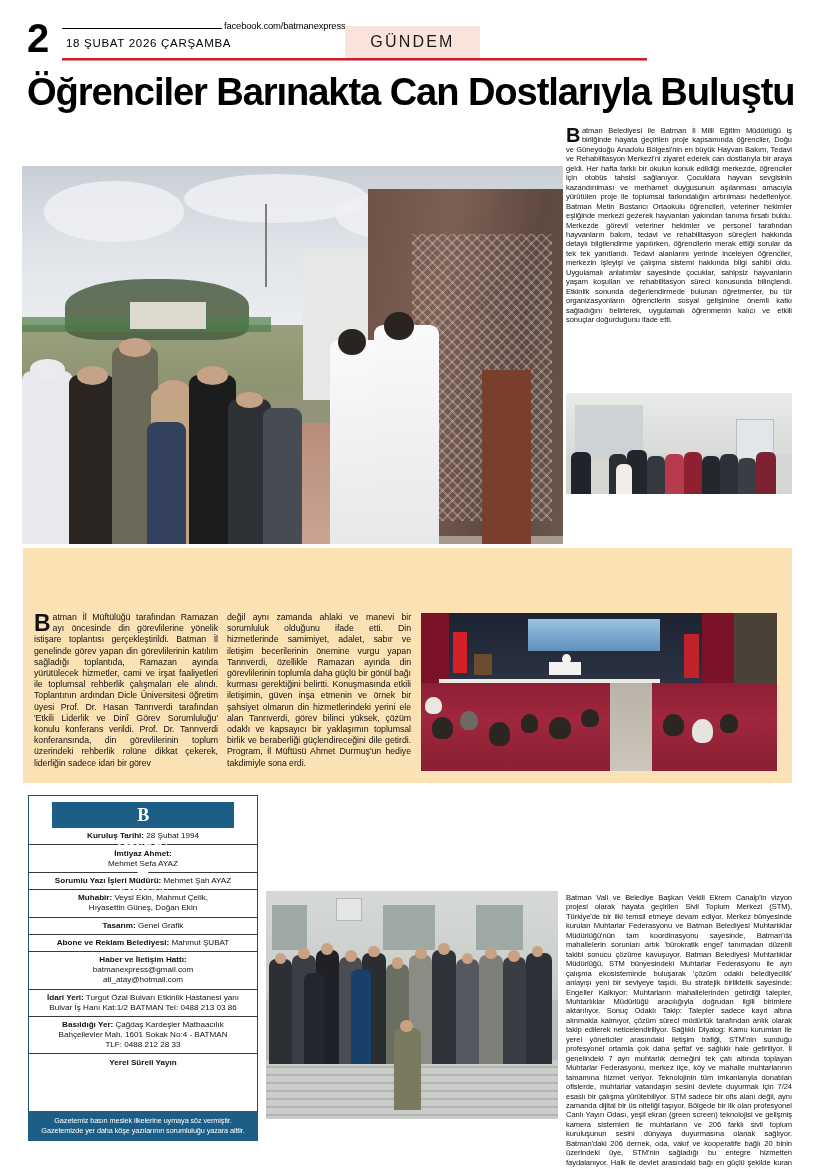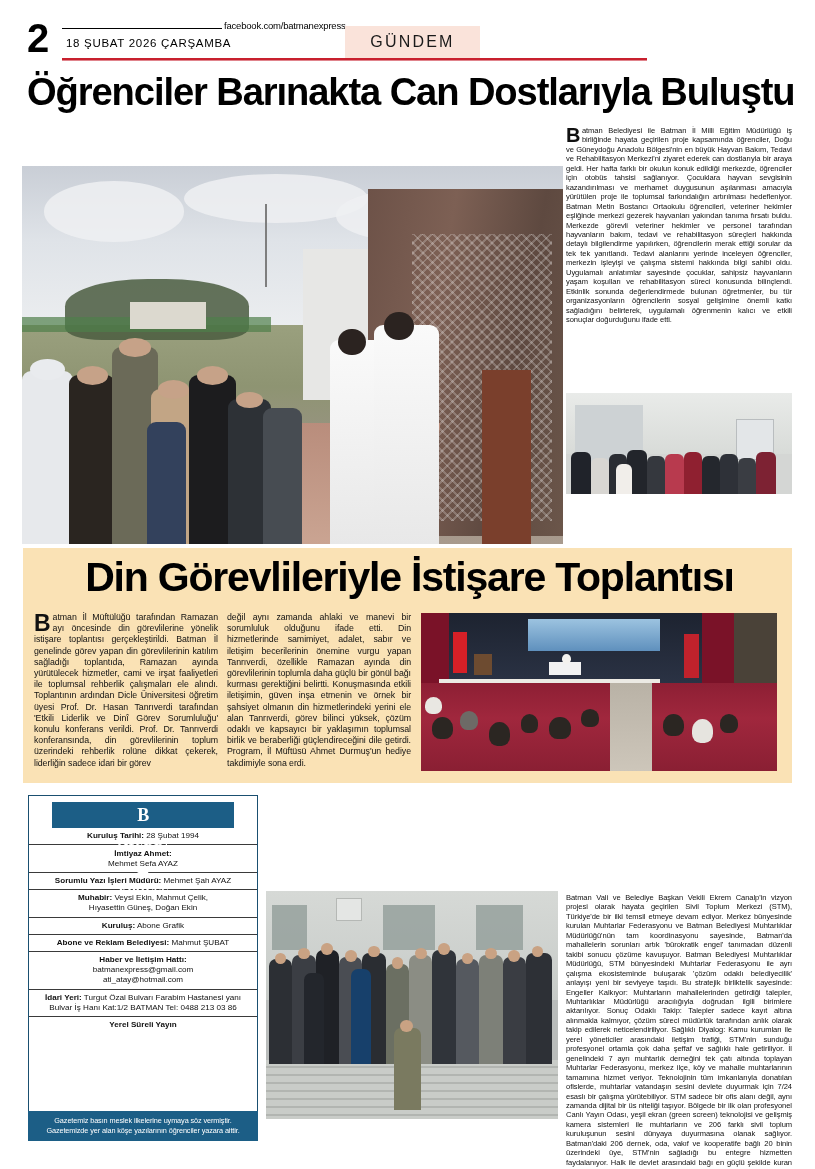--- a/index.html
+++ b/index.html
@@ -345,21 +345,20 @@
     <div class="gg" style="left:60%;width:8%;height:38%;background:#24272d;"></div>
     <div class="gg" style="left:68%;width:8%;height:40%;background:#2e3138;"></div>
     <div class="gg" style="left:76%;width:8%;height:36%;background:#3a3d43;"></div>
     <div class="gg" style="left:84%;width:9%;height:42%;background:#7d2233;"></div>
     <div class="gg" style="left:22%;width:7%;height:30%;background:#f1eeea;"></div>
   </div>
 
   <div class="bodytext dropcap" style="left:566px; top:126px; width:226px; height:262px;">Batman Belediyesi ile Batman İl Milli Eğitim Müdürlüğü iş birliğinde hayata geçirilen proje kapsamında öğrenciler, Doğu ve Güneydoğu Anadolu Bölgesi'nin en büyük Hayvan Bakım, Tedavi ve Rehabilitasyon Merkezi'ni ziyaret ederek can dostlarıyla bir araya geldi. Her hafta farklı bir okulun konuk edildiği merkezde, öğrenciler için otobüs tahsisi sağlanıyor. Çocuklara hayvan sevgisinin kazandırılması ve merhamet duygusunun aşılanması amacıyla yürütülen proje ile toplumsal farkındalığın artırılması hedefleniyor. Batman Metin Bostancı Ortaokulu öğrencileri, veteriner hekimler eşliğinde merkezi gezerek hayvanları yakından tanıma fırsatı buldu. Merkezde görevli veteriner hekimler ve personel tarafından hayvanların bakım, tedavi ve rehabilitasyon süreçleri hakkında detaylı bilgilendirme yapılırken, öğrencilerin merak ettiği sorular da tek tek yanıtlandı. Tedavi alanlarını yerinde inceleyen öğrenciler, merkezin işleyişi ve çalışma sistemi hakkında bilgi sahibi oldu. Uygulamalı anlatımlar sayesinde çocuklar, sahipsiz hayvanların yaşam koşulları ve rehabilitasyon süreci konusunda bilinçlendi. Etkinlik sonunda değerlendirmede bulunan öğretmenler, bu tür organizasyonların öğrencilerin sosyal gelişimine önemli katkı sağladığını belirterek, uygulamalı öğrenmenin kalıcı ve etkili sonuçlar doğurduğunu ifade etti.</div>
 
   <div class="beige-band"></div>
-  <div class="headline2">Din Görevlileriyle İstişare Toplantısı</div>
 
   <div class="bodytext serifish dropcap2" style="left:34px; top:612px; width:184px; height:165px;">Batman İl Müftülüğü tarafından Ramazan ayı öncesinde din görevlilerine yönelik istişare toplantısı gerçekleştirildi. Batman İl genelinde görev yapan din görevlilerinin katılım sağladığı toplantıda, Ramazan ayında yürütülecek hizmetler, cami ve irşat faaliyetleri ile toplumsal rehberlik çalışmaları ele alındı. Toplantının ardından Dicle Üniversitesi öğretim üyesi Prof. Dr. Hasan Tanrıverdi tarafından 'Etkili Liderlik ve Dinî Görev Sorumluluğu' konulu konferans verildi. Prof. Dr. Tanrıverdi konferansında, din görevlilerinin toplum üzerindeki rehberlik rolüne dikkat çekerek, liderliğin sadece idari bir görev</div>
 
   <div class="bodytext serifish" style="left:227px; top:612px; width:184px; height:165px;">değil aynı zamanda ahlaki ve manevi bir sorumluluk olduğunu ifade etti. Din hizmetlerinde samimiyet, adalet, sabır ve iletişim becerilerinin önemine vurgu yapan Tanrıverdi, özellikle Ramazan ayında din görevlilerinin toplumla daha güçlü bir gönül bağı kurması gerektiğini belirtti. Konuşmasında etkili iletişimin, güven inşa etmenin ve örnek bir şahsiyet olmanın din hizmetlerindeki yerini ele alan Tanrıverdi, görev bilinci yüksek, çözüm odaklı ve kapsayıcı bir yaklaşımın toplumsal birlik ve beraberliği güçlendireceğini dile getirdi. Program, İl Müftüsü Ahmet Durmuş'un hediye takdimiyle sona erdi.</div>
 
   <div class="hallphoto" style="left:421px; top:613px; width:356px; height:158px;">
     <div class="stage"></div>
     <div class="wall-r"></div>
     <div class="curtain-l"></div>
     <div class="curtain-r"></div>
@@ -431,25 +430,26 @@
           <span class="sm">ATMAN </span>
           <span>E</span>
           <span class="sm">XPRESS</span>
         </span>
     </div>
     <div id="info-rows">
         <div class="ib-row"><b>Kuruluş Tarihi:</b><span> 28 Şubat 1994</span></div>
         <div class="ib-row"><b>İmtiyaz Ahmet:</b><span></span><br><span>Mehmet Sefa AYAZ</span></div>
         <div class="ib-row"><b>Sorumlu Yazı İşleri Müdürü:</b><span> Mehmet Şah AYAZ</span></div>
         <div class="ib-row"><b>Muhabir:</b><span> Veysi Ekin, Mahmut Çelik,</span><br><span>Hıyasettin Güneş, Doğan Ekin</span></div>
-        <div class="ib-row"><b>Kuruluş:</b><span> Abone Grafik</span></div>
+        <div class="ib-row"><b>Tasarım:</b><span> Genel Grafik</span></div>
         <div class="ib-row"><b>Abone ve Reklam Belediyesi:</b><span> Mahmut ŞUBAT</span></div>
         <div class="ib-row"><b>Haber ve İletişim Hattı:</b><span></span><br><span>batmanexpress@gmail.com</span><br><span>ati_atay@hotmail.com</span></div>
-        <div class="ib-row"><b>İdari Yeri:</b><span> Turgut Özal Bulvarı Farabim Hastanesi yanı</span><br><span>Bulvar İş Hanı Kat:1/2 BATMAN Tel: 0488 213 03 86</span></div>
+        <div class="ib-row"><b>İdari Yeri:</b><span> Turgut Özal Bulvarı Etkinlik Hastanesi yanı</span><br><span>Bulvar İş Hanı Kat:1/2 BATMAN Tel: 0488 213 03 86</span></div>
+        <div class="ib-row"><b>Basıldığı Yer:</b><span> Çağdaş Kardeşler Matbaacılık</span><br><span>Bahçelievler Mah. 1601 Sokak No:4  -  BATMAN</span><br><span>TLF: 0488 212 28 33</span></div>
         <div class="ib-row"><b>Yerel Süreli Yayın</b></div>
       </div>
     <div class="ib-foot">
       <div>Gazetemiz basın meslek ilkelerine uymaya söz vermiştir.</div>
-      <div>Gazetemizde yer alan köşe yazılarının öğrenciler yazara aittir.</div>
+      <div>Gazetemizde yer daha köşe yazılarının sorumluluğu yazara aittir.</div>
     </div>
   </div>
 
 </div>
 
 </body></html>

